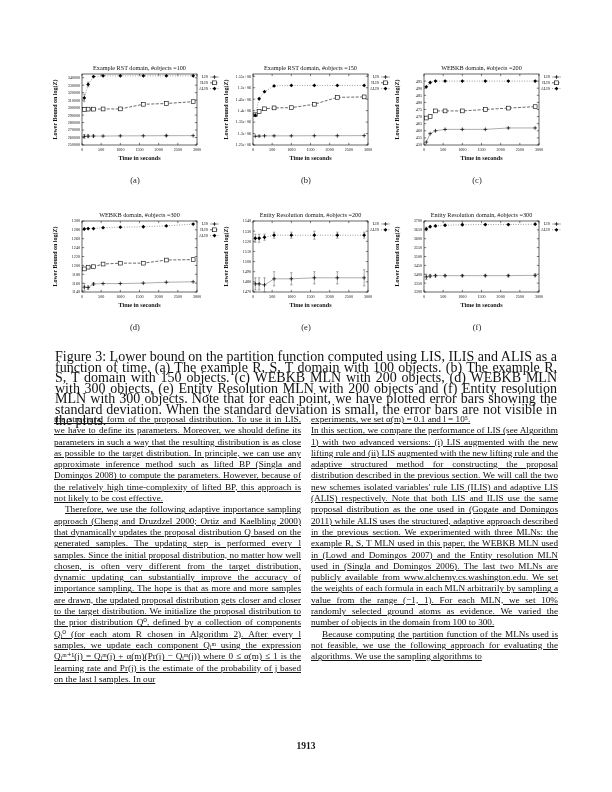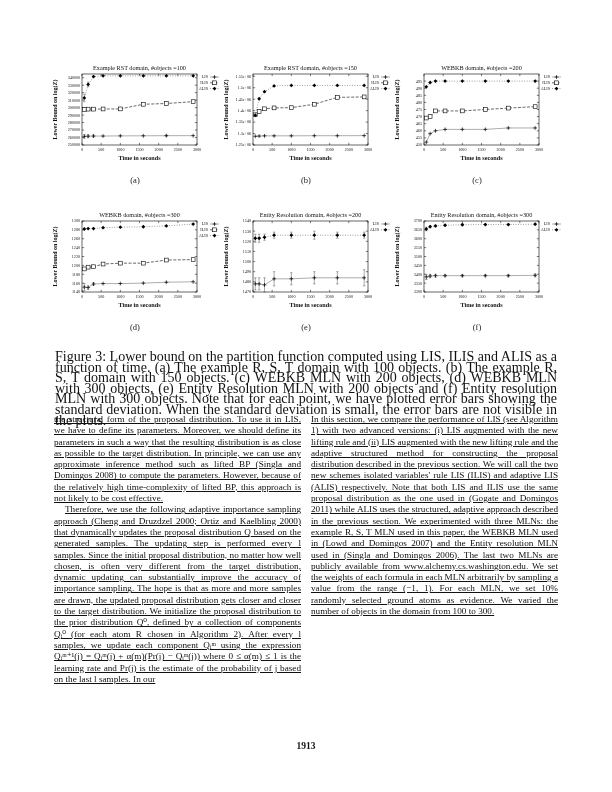--- a/index.html
+++ b/index.html
@@ -739,18 +739,20 @@
   </div>
 
   <div class="fig-caption">Figure 3: Lower bound on the partition function computed using LIS, ILIS and ALIS as a function of time. (a) The example R, S, T domain with 100 objects. (b) The example R, S, T domain with 150 objects. (c) WEBKB MLN with 200 objects, (d) WEBKB MLN with 300 objects, (e) Entity Resolution MLN with 200 objects and (f) Entity resolution MLN with 300 objects. Note that for each point, we have plotted error bars showing the standard deviation. When the standard deviation is small, the error bars are not visible in the plots.</div>
 
   <div class="col left">
     <p>the structural form of the proposal distribution. To use it in LIS, we have to define its parameters. Moreover, we should define its parameters in such a way that the resulting distribution is as close as possible to the target distribution. In principle, we can use any approximate inference method such as lifted BP (Singla and Domingos 2008) to compute the parameters. However, because of the relatively high time-complexity of lifted BP, this approach is not likely to be cost effective.</p>
     <p class="indent">Therefore, we use the following adaptive importance sampling approach (Cheng and Druzdzel 2000; Ortiz and Kaelbling 2000) that dynamically updates the proposal distribution Q based on the generated samples. The updating step is performed every l samples. Since the initial proposal distribution, no matter how well chosen, is often very different from the target distribution, dynamic updating can substantially improve the accuracy of importance sampling. The hope is that as more and more samples are drawn, the updated proposal distribution gets closer and closer to the target distribution. We initialize the proposal distribution to the prior distribution Q⁰, defined by a collection of components Qᵢ⁰ (for each atom R chosen in Algorithm 2). After every l samples, we update each component Qᵢᵐ using the expression Qᵢᵐ⁺¹(j) = Qᵢᵐ(j) + α(m)(Pr(j) − Qᵢᵐ(j)) where 0 ≤ α(m) ≤ 1 is the learning rate and Pr(j) is the estimate of the probability of j based on the last l samples. In our</p>
   </div>
 
   <div class="col right">
+    <p>experiments, we set α(m) = 0.1 and l = 10⁵.</p>
     <p>In this section, we compare the performance of LIS (see Algorithm 1) with two advanced versions: (i) LIS augmented with the new lifting rule and (ii) LIS augmented with the new lifting rule and the adaptive structured method for constructing the proposal distribution described in the previous section. We will call the two new schemes isolated variables' rule LIS (ILIS) and adaptive LIS (ALIS) respectively. Note that both LIS and ILIS use the same proposal distribution as the one used in (Gogate and Domingos 2011) while ALIS uses the structured, adaptive approach described in the previous section. We experimented with three MLNs: the example R, S, T MLN used in this paper, the WEBKB MLN used in (Lowd and Domingos 2007) and the Entity resolution MLN used in (Singla and Domingos 2006). The last two MLNs are publicly available from www.alchemy.cs.washington.edu. We set the weights of each formula in each MLN arbitrarily by sampling a value from the range (−1, 1). For each MLN, we set 10% randomly selected ground atoms as evidence. We varied the number of objects in the domain from 100 to 300.</p>
+    <p class="indent">Because computing the partition function of the MLNs used is not feasible, we use the following approach for evaluating the algorithms. We use the sampling algorithms to</p>
   </div>
 
   <div class="footer">1913</div>
 
 </div>
 
 </body></html>

